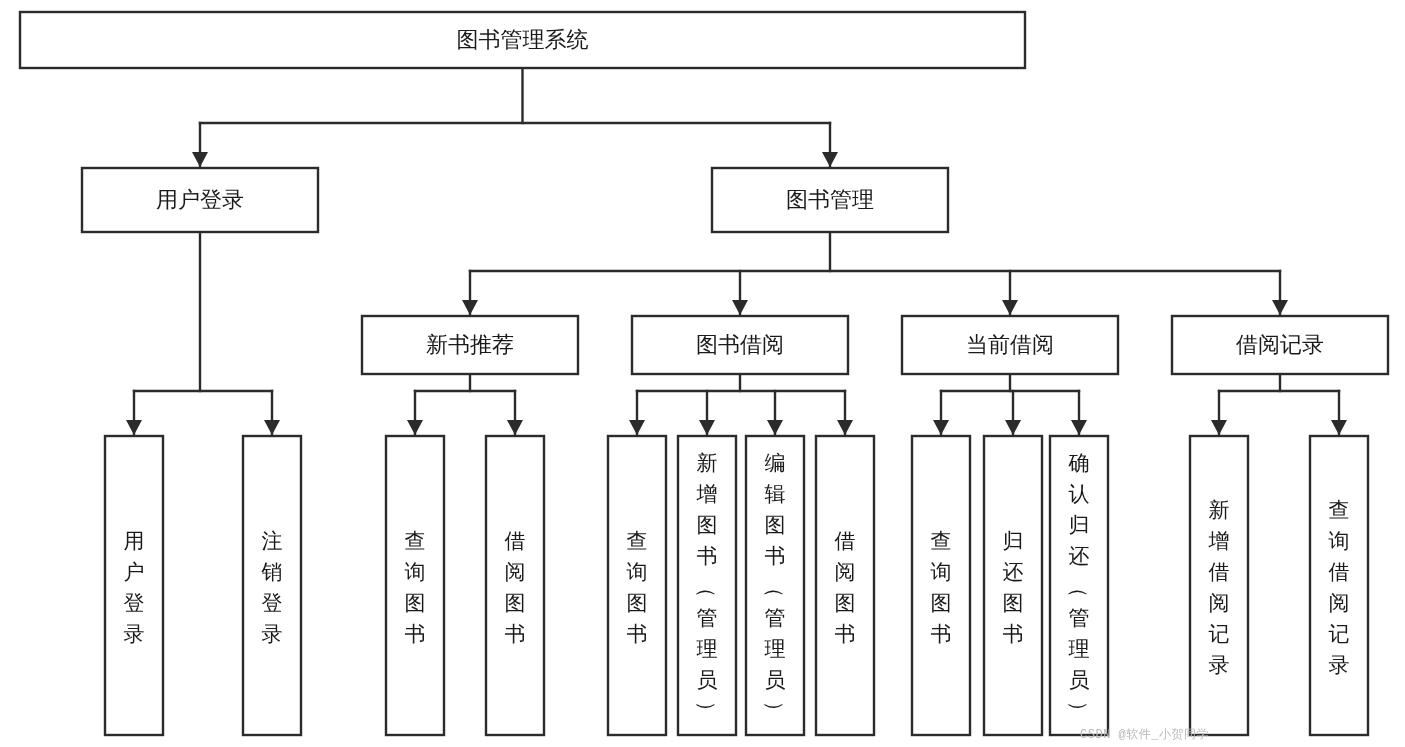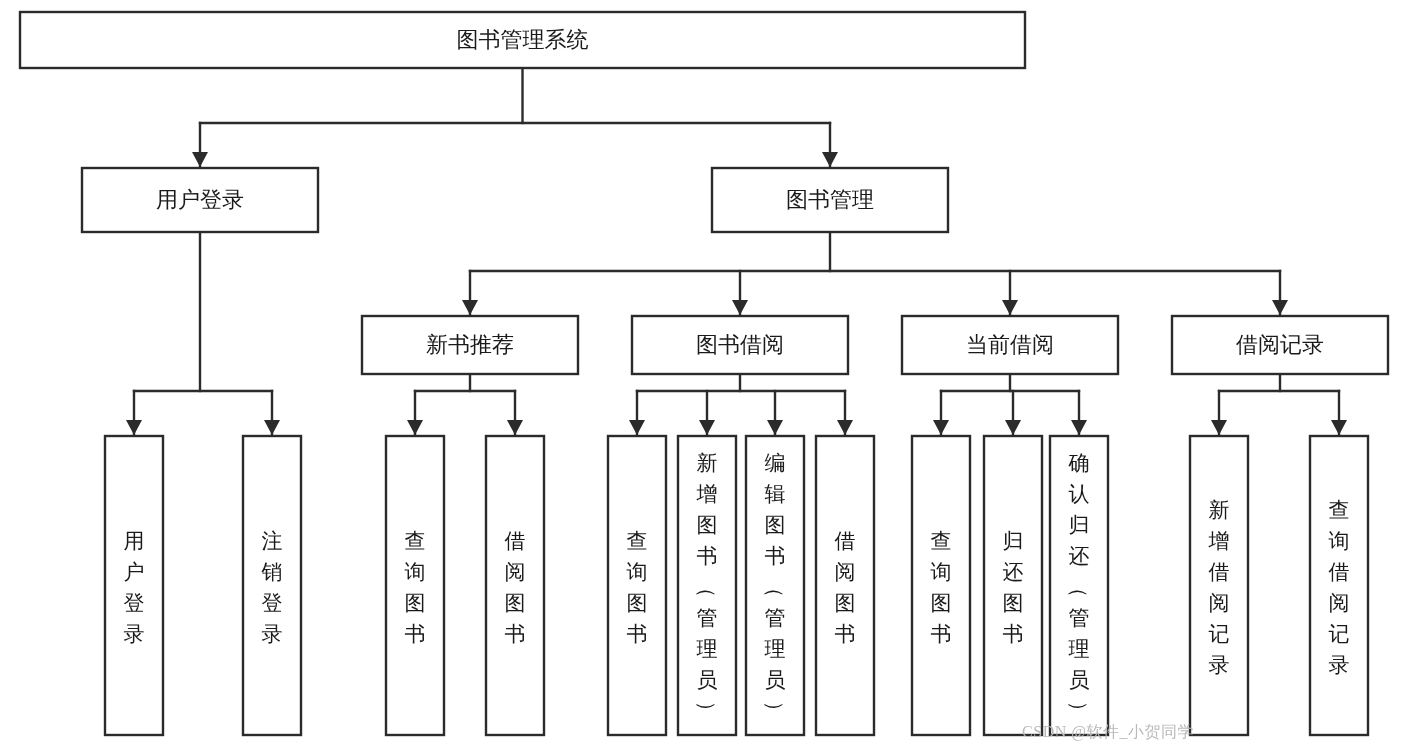--- a/index.html
+++ b/index.html
@@ -51,24 +51,24 @@
     dominant-baseline: middle;
   }
   .node-label-v {
     font-family: "DejaVu Sans", "Liberation Sans", sans-serif;
     font-size: 21px;
     fill: #1a1a1a;
     text-anchor: middle;
   }
   .watermark {
     position: absolute;
-    right: 23px;
+    right: 8px;
     bottom: 4px;
-    font-family: Liberation Serif, serif;
-    font-size: 16px;
+    font-family: Liberation Mono, monospace;
+    font-size: 12px;
     color: #b9b9b9;
     letter-spacing: 0.5px;
     white-space: nowrap;
     pointer-events: none;
   }
 </style>
 </head>
 <body>
 
 <div id="diagram-root">

